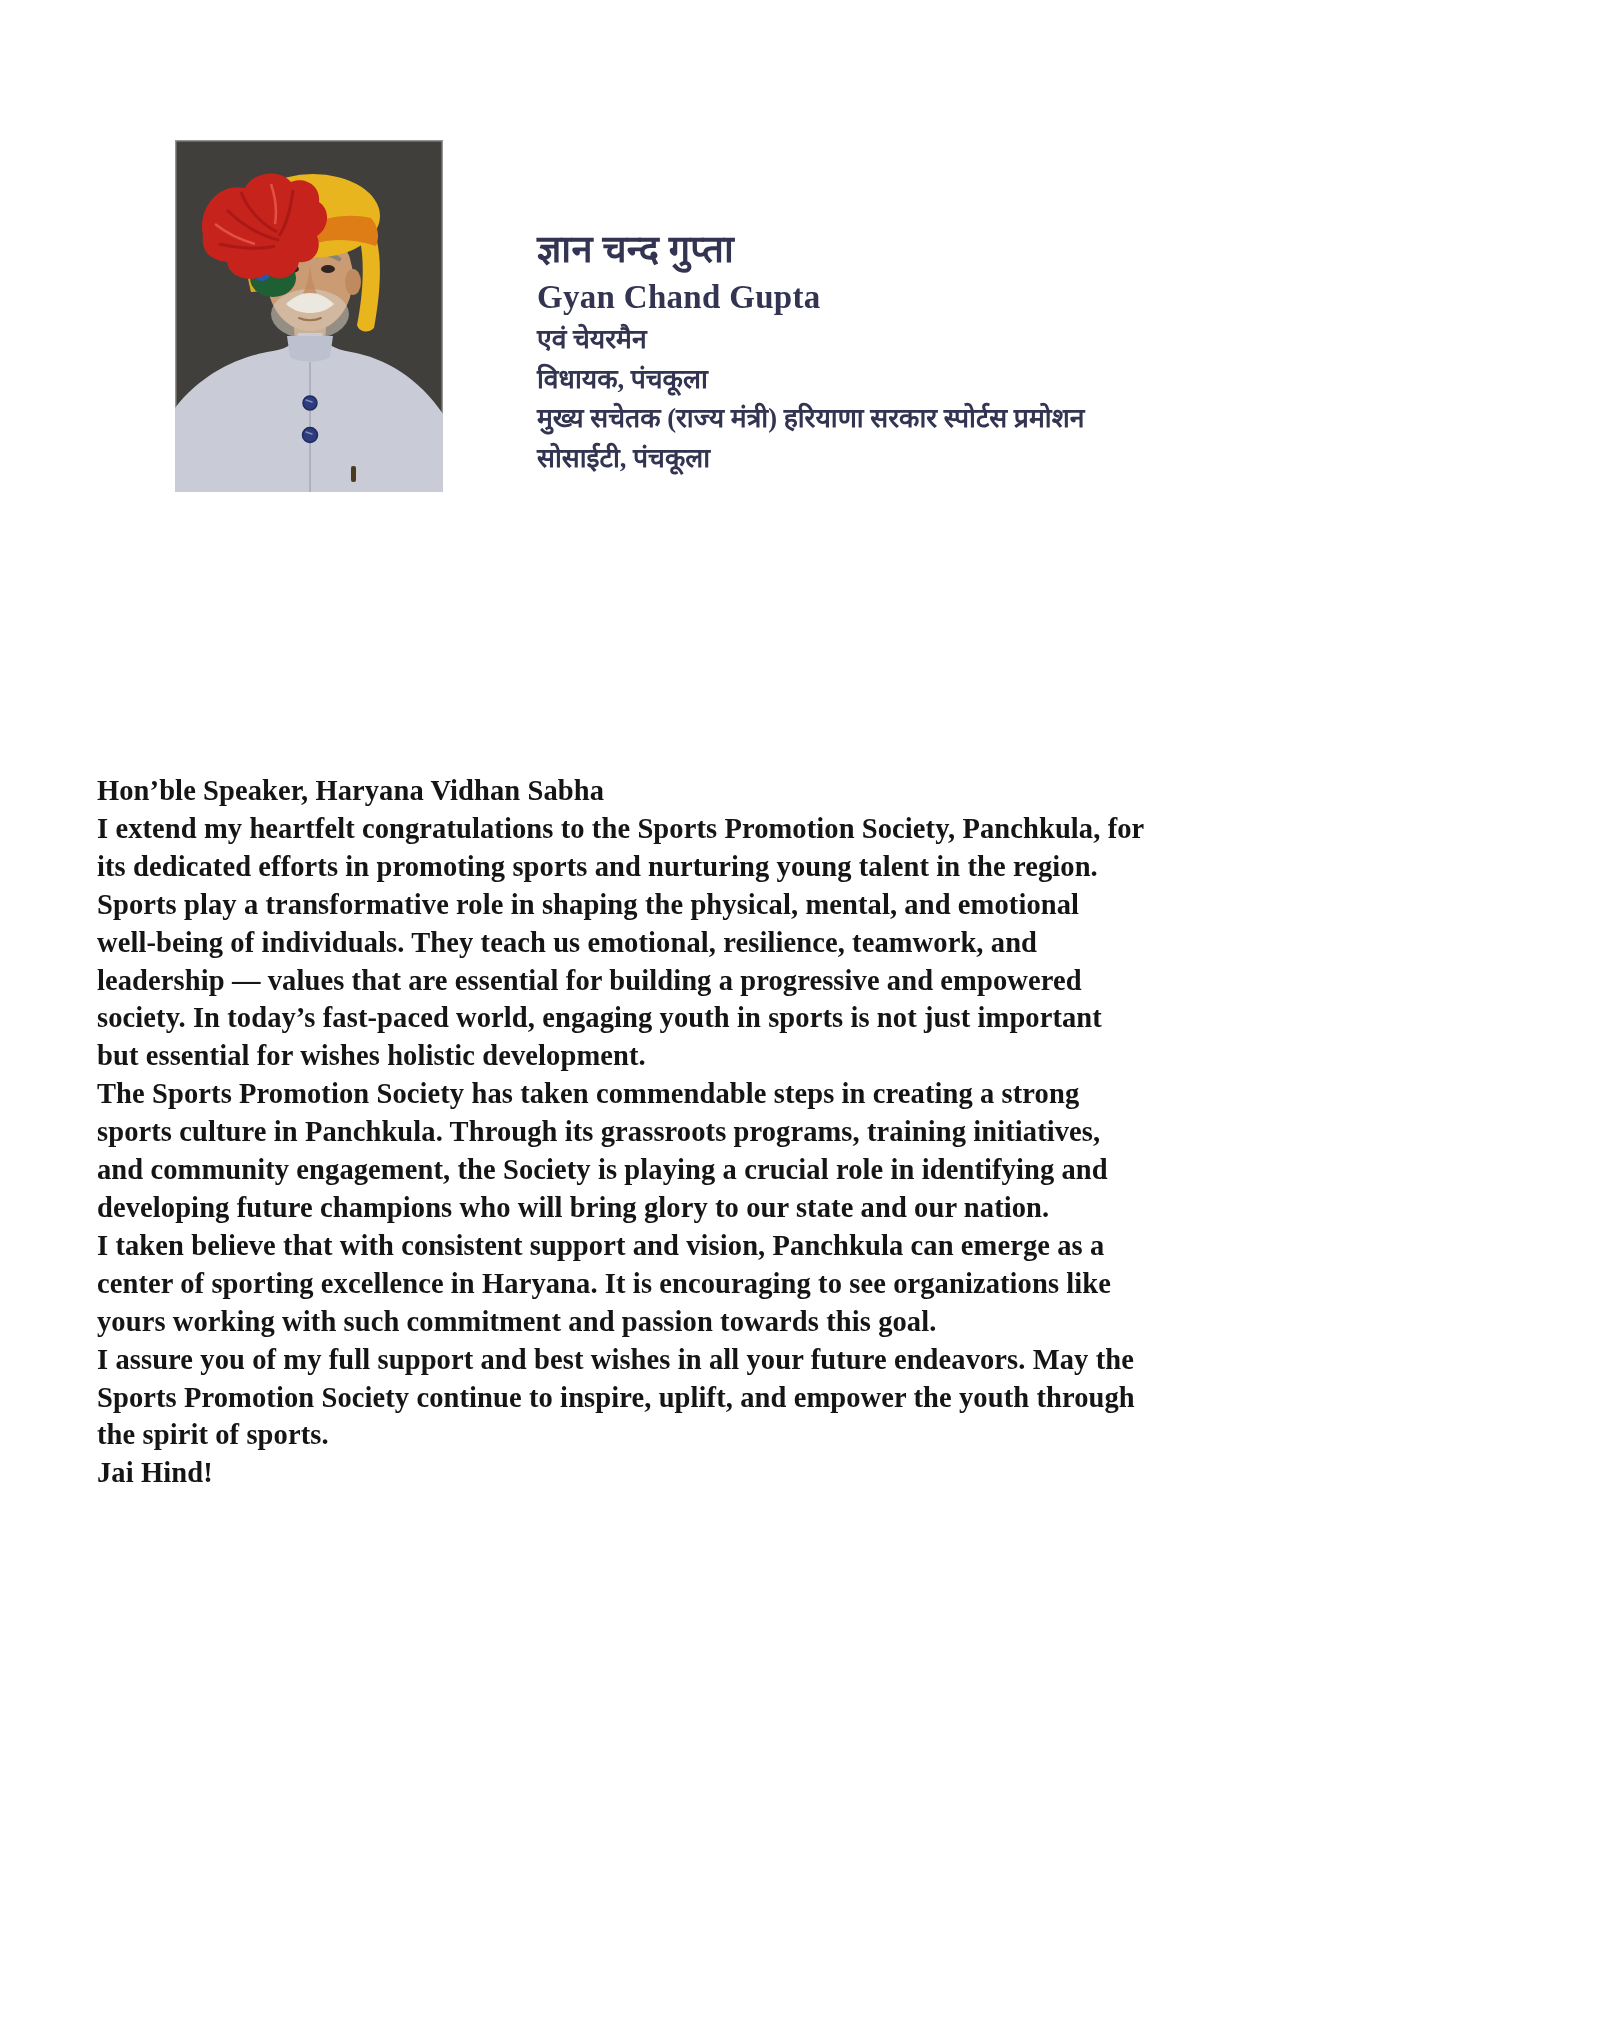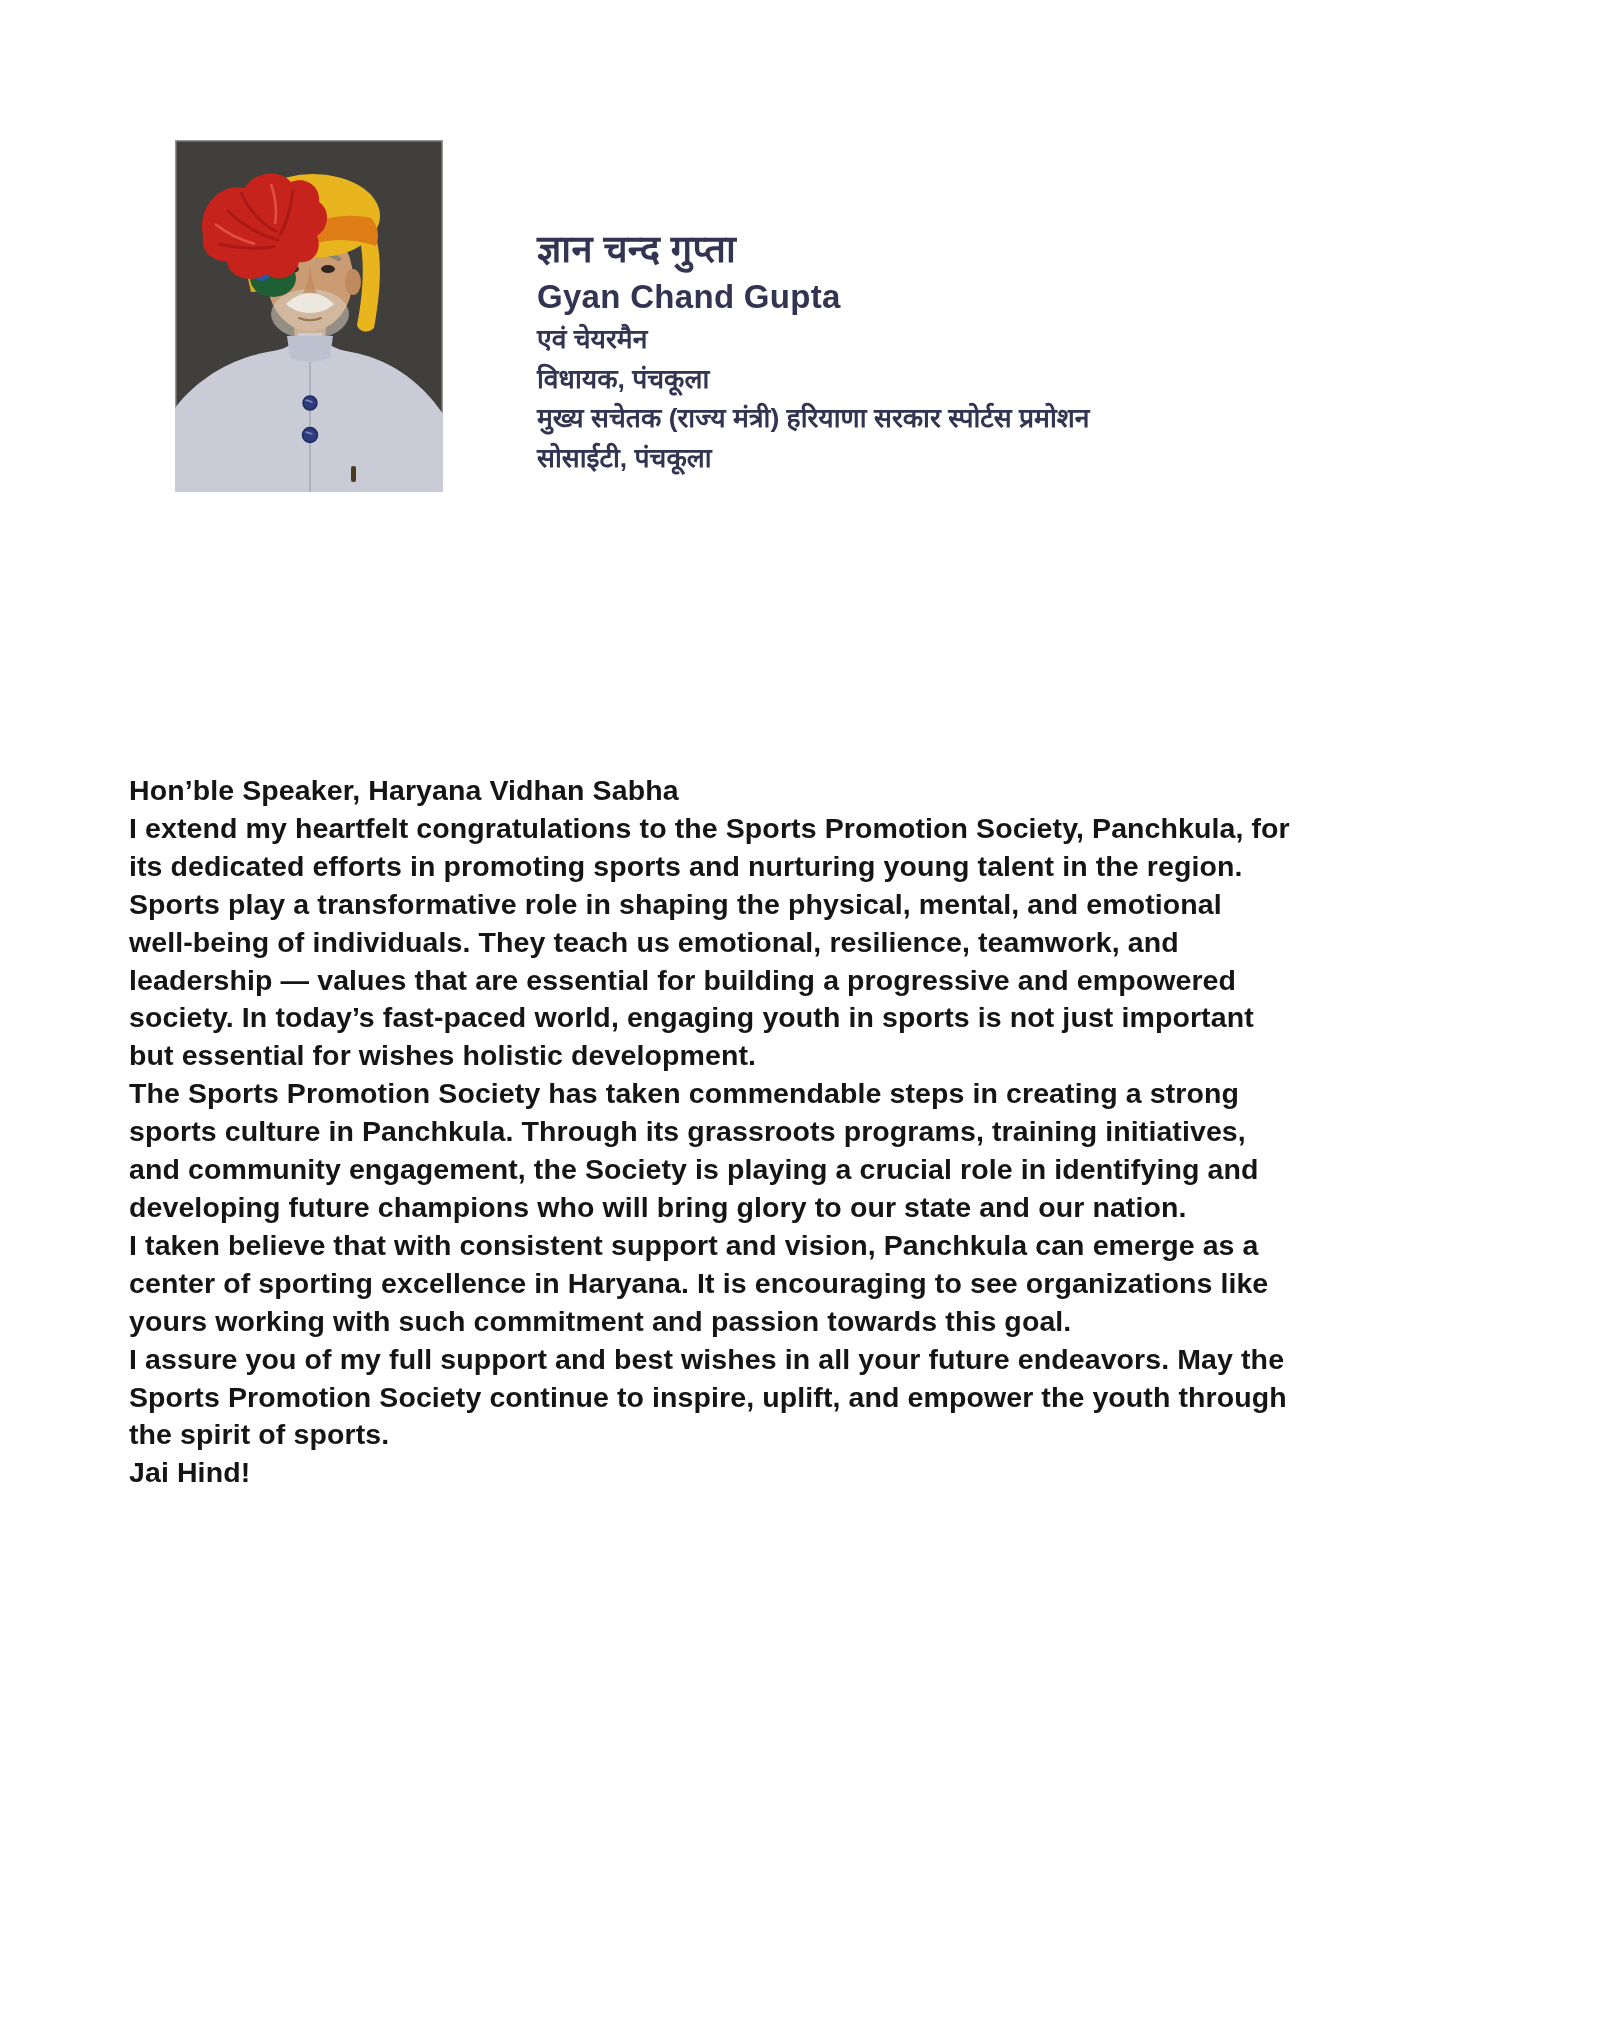--- a/index.html
+++ b/index.html
@@ -2,21 +2,21 @@
 <html><head>
 <meta charset="utf-8">
 <style>
   html, body { margin: 0; padding: 0; background: #ffffff; }
   .page {
     position: relative;
     width: 1600px;
     height: 2039px;
     background: #ffffff;
     overflow: hidden;
-    font-family: Liberation Sans, sans-serif;
+    font-family: Liberation Serif, serif;
   }
 
   
   .portrait {
     position: absolute;
     left: 175px;
     top: 140px;
     width: 268px;
     height: 352px;
   }
@@ -54,21 +54,20 @@
     top: 772px;
     width: 1400px;
     color: #151515;
   }
   .message-line {
     font-size: 28.5px;
     font-weight: 700;
     line-height: 37.9px;
     white-space: nowrap;
     letter-spacing: 0.1px;
-    margin-left: 32px;
   }
 </style>
 </head>
 <body>
 
 <div class="page">
 
   <div class="portrait">
     <svg viewBox="0 0 268 352" xmlns="http://www.w3.org/2000/svg">
 

